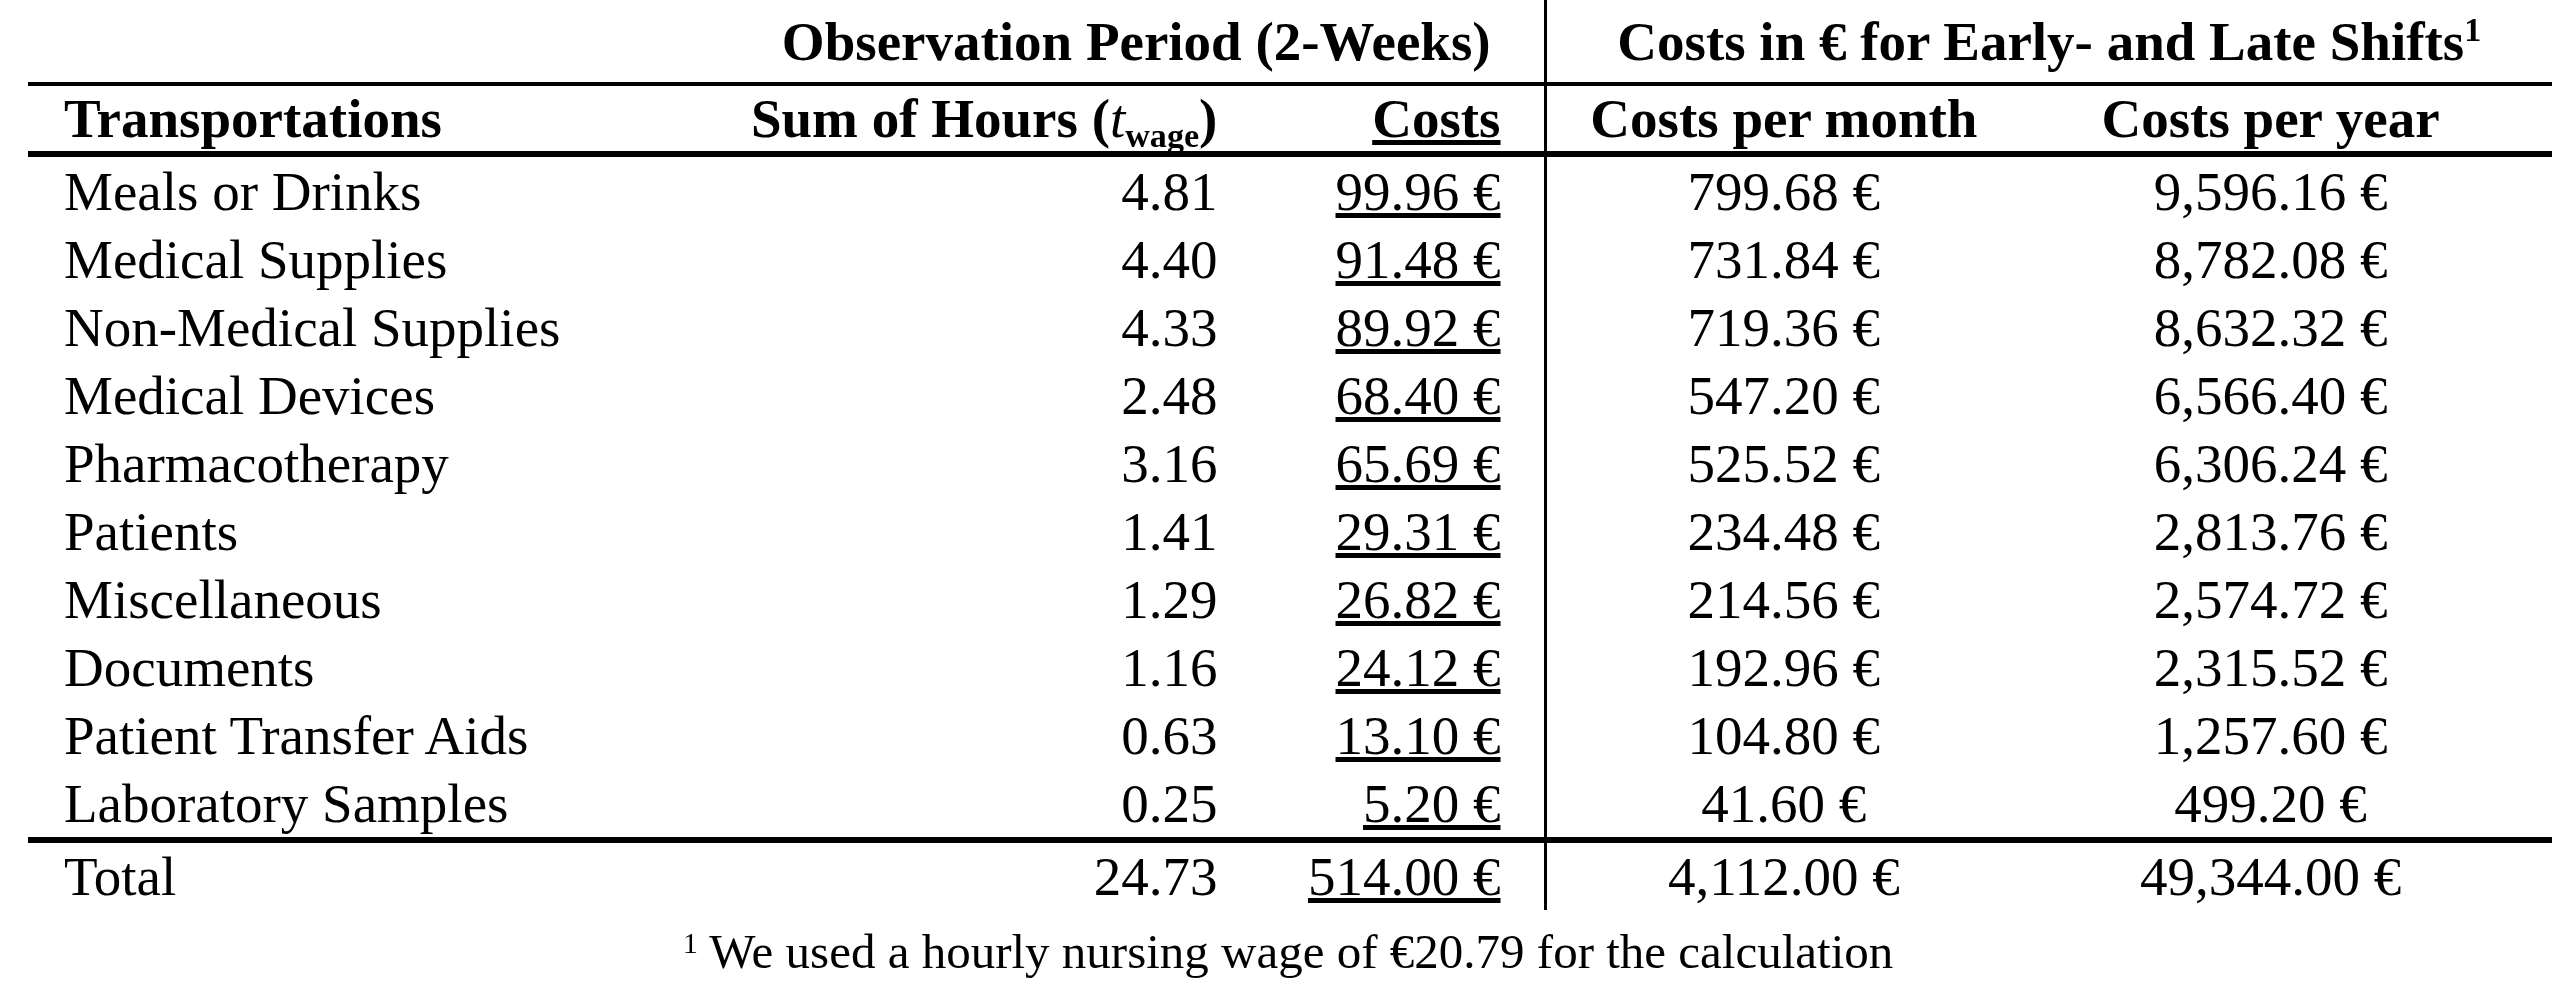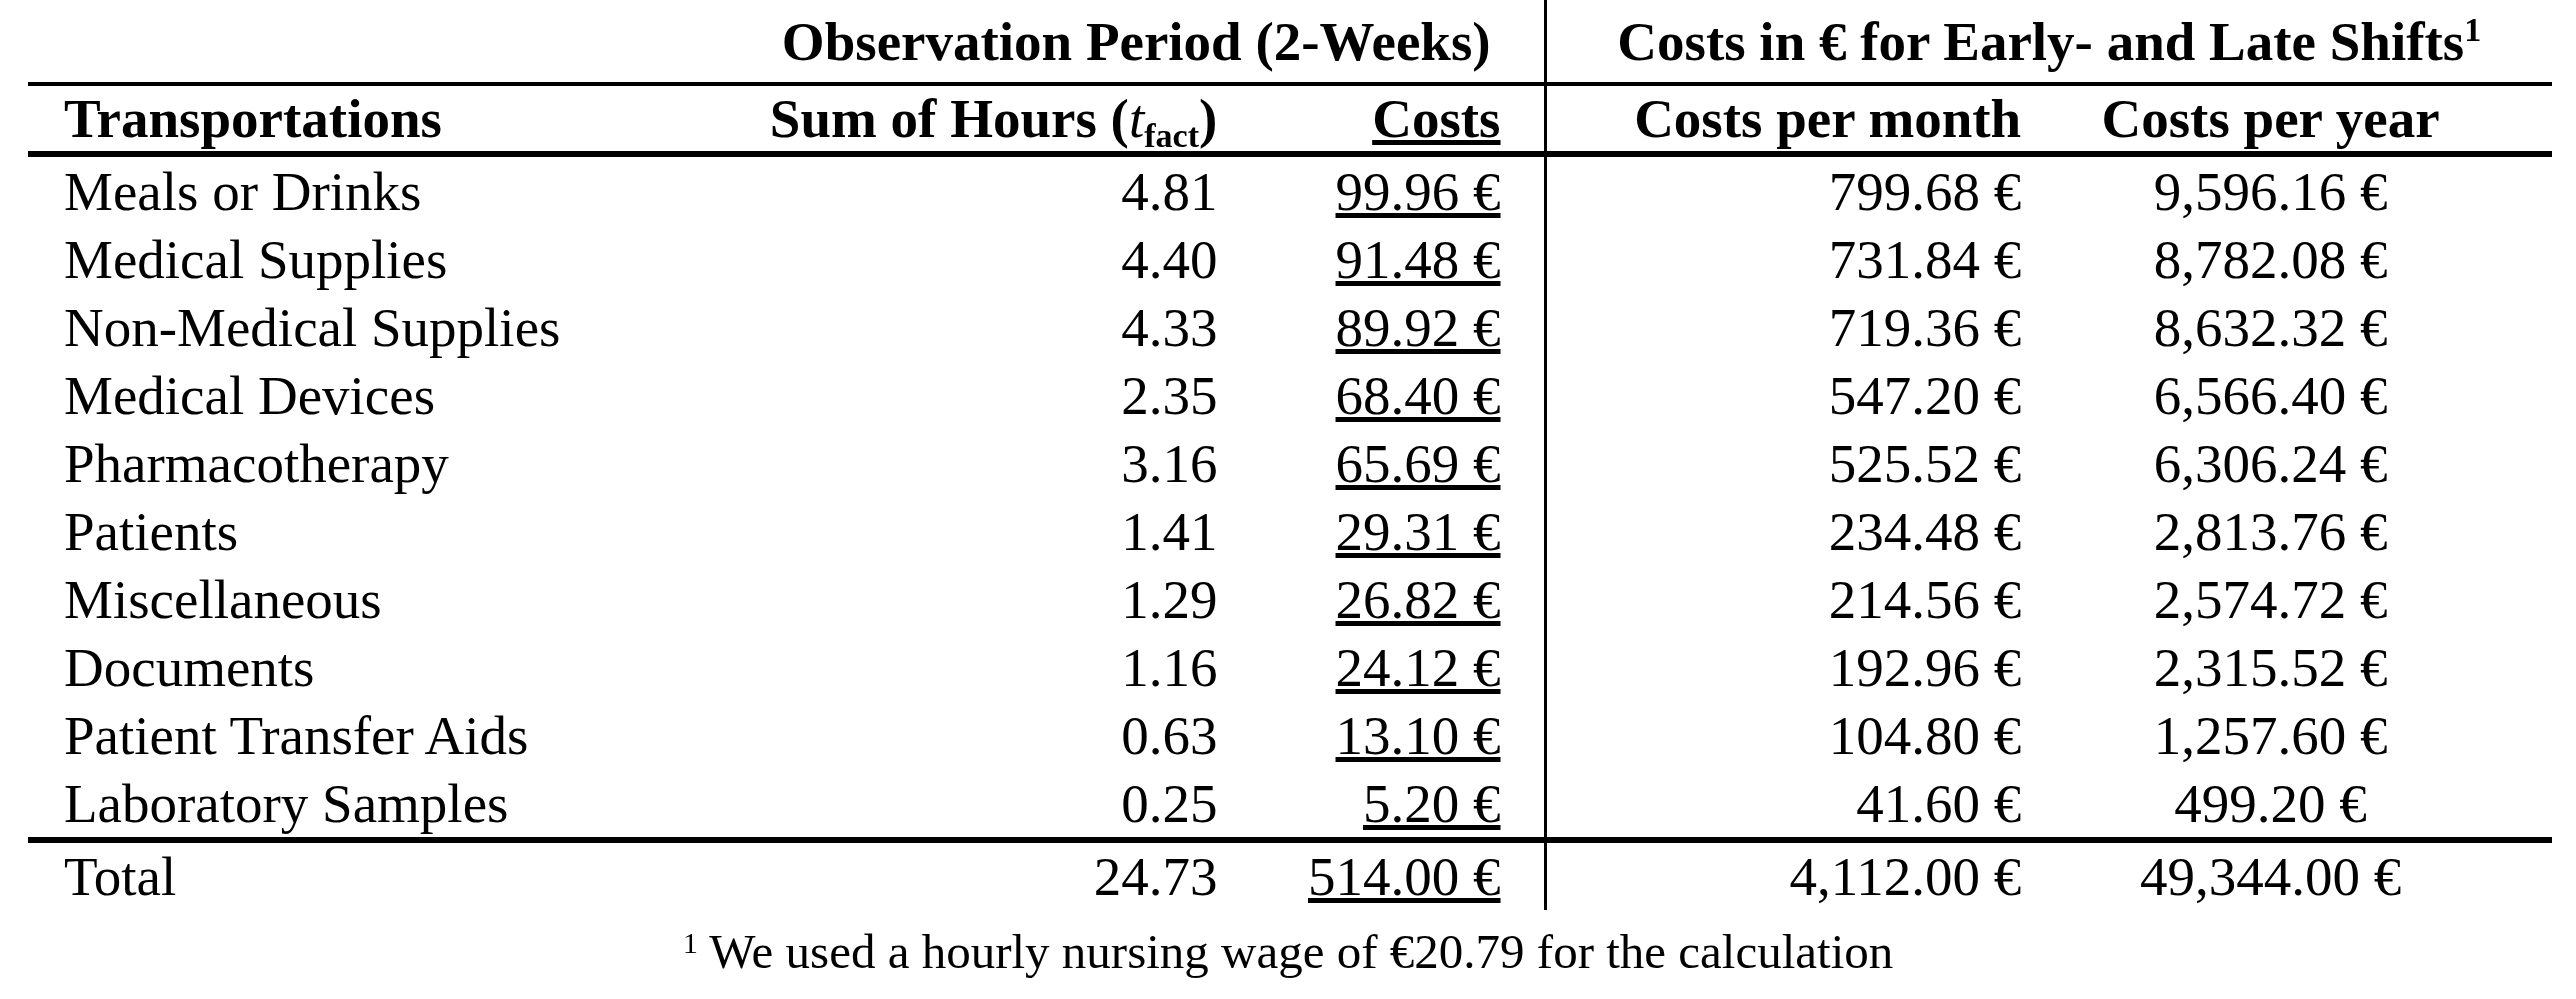--- a/index.html
+++ b/index.html
@@ -51,21 +51,21 @@
   tbody tr.total-row td {
     height: 67px;
     border-top: 6px solid #000;
   }
   
   .vline { border-left: 3.8px solid #000; }
   
   .c-label { text-align: left; padding-left: 36px; }
   .c-hours { text-align: right; padding-right: 4.6px; }
   .c-costs { text-align: right; padding-right: 43px; text-decoration: underline; }
-  .c-month { text-align: right; padding-right: 6.8px; margin-top: 8px; }
+  .c-month { text-align: center; padding-right: 6.8px; margin-top: 8px; }
   .c-year  { text-align: center; padding-right: 39px; }
   .mvar {
     font-style: italic;
     font-weight: normal;
   }
   sub.subscript {
     font-size: 62%;
     vertical-align: -0.3em;
     line-height: 0;
   }
@@ -99,21 +99,21 @@
       <col style="width:524px">
     </colgroup>
     <thead>
       <tr class="group-row">
         <th></th>
         <th class="group-obs" colspan="2">Observation Period (2-Weeks)</th>
         <th class="group-shifts vline" colspan="2"><span>Costs in € for Early- and Late Shifts</span><sup class="superscript">1</sup></th>
       </tr>
       <tr class="head-row">
         <th class="c-label">Transportations</th>
-        <th class="c-hours"><span>Sum of Hours (</span><span class="mvar">t</span><sub class="subscript">fact</sub><span>)</span></th>
+        <th class="c-hours"><span>Sum of Hours (</span><span class="mvar">t</span><sub class="subscript">wage</sub><span>)</span></th>
         <th class="c-costs">Costs</th>
         <th class="c-month vline">Costs per month</th>
         <th class="c-year">Costs per year</th>
       </tr>
     </thead>
     <tbody>
       <tr class="data-row">
         <td class="c-label">Meals or Drinks</td>
         <td class="c-hours">4.81</td>
         <td class="c-costs">99.96 €</td>
@@ -129,21 +129,21 @@
       </tr>
       <tr class="data-row">
         <td class="c-label">Non-Medical Supplies</td>
         <td class="c-hours">4.33</td>
         <td class="c-costs">89.92 €</td>
         <td class="c-month vline">719.36 €</td>
         <td class="c-year">8,632.32 €</td>
       </tr>
       <tr class="data-row">
         <td class="c-label">Medical Devices</td>
-        <td class="c-hours">2.35</td>
+        <td class="c-hours">2.48</td>
         <td class="c-costs">68.40 €</td>
         <td class="c-month vline">547.20 €</td>
         <td class="c-year">6,566.40 €</td>
       </tr>
       <tr class="data-row">
         <td class="c-label">Pharmacotherapy</td>
         <td class="c-hours">3.16</td>
         <td class="c-costs">65.69 €</td>
         <td class="c-month vline">525.52 €</td>
         <td class="c-year">6,306.24 €</td>

